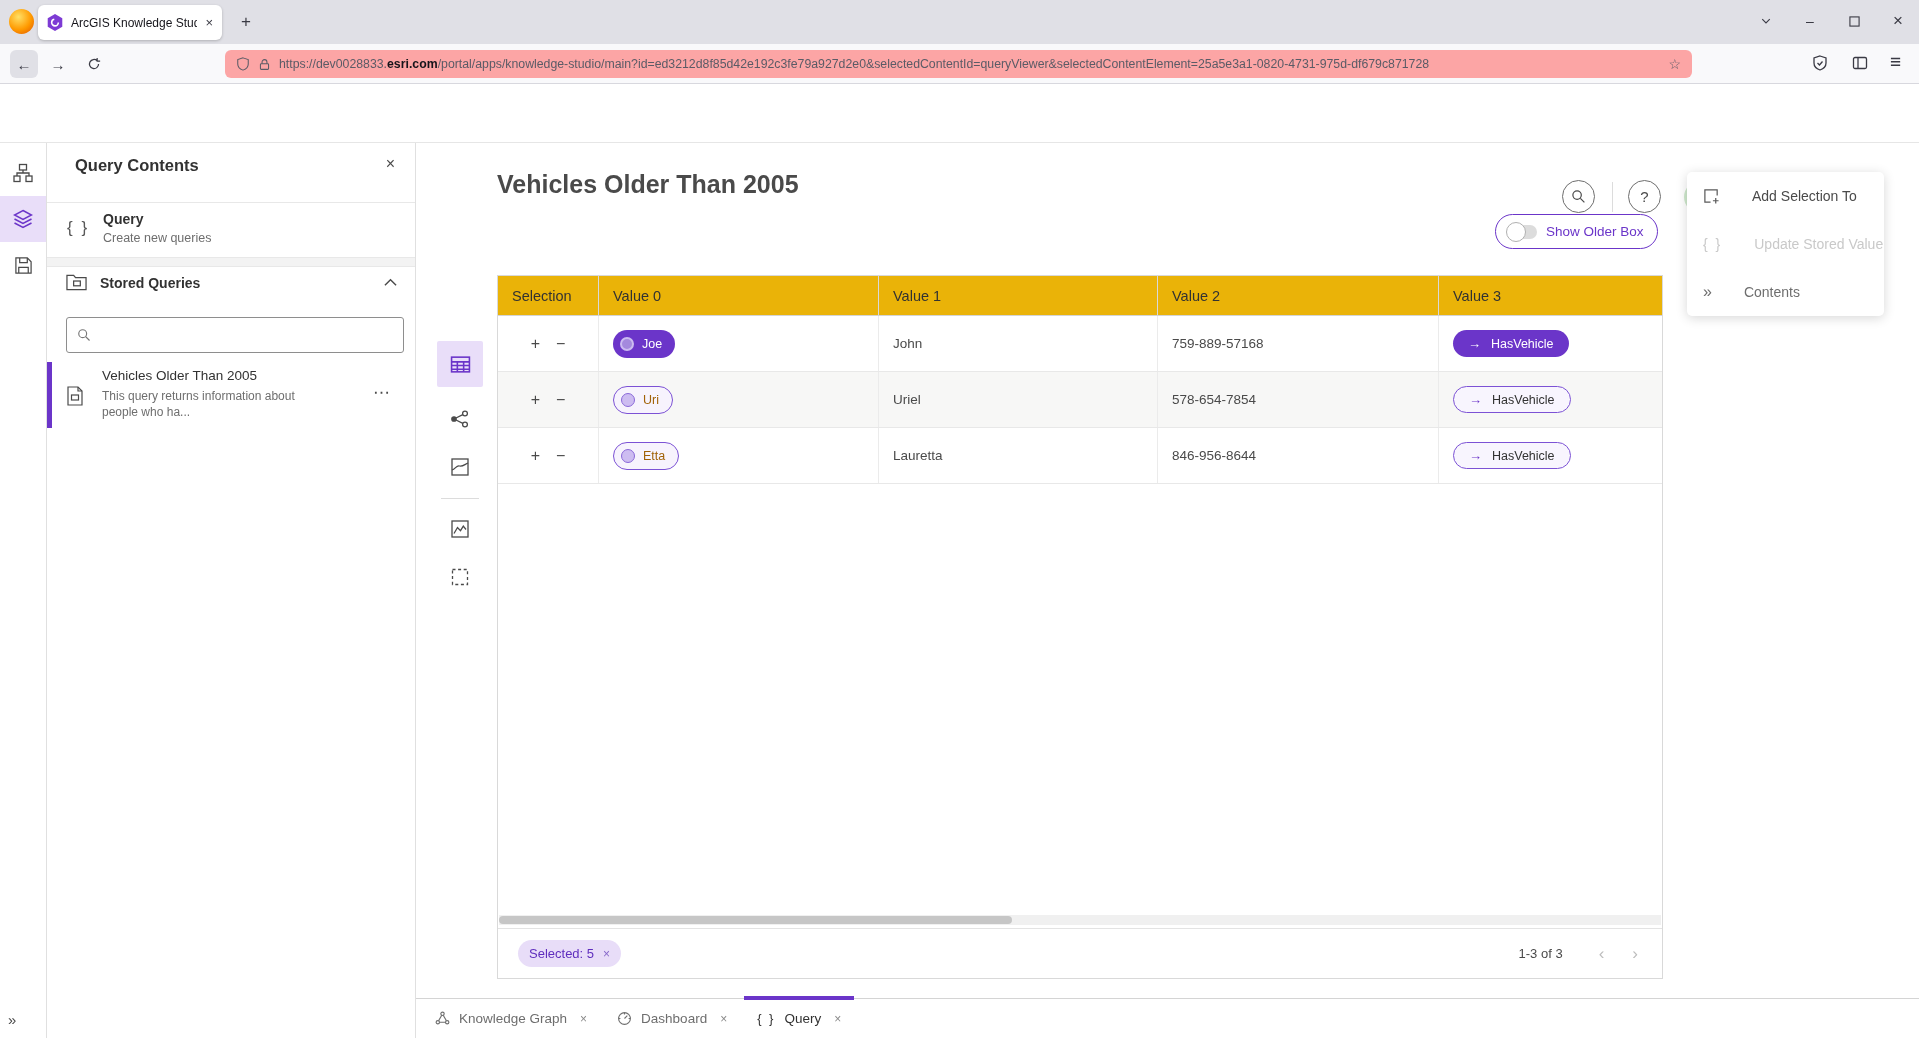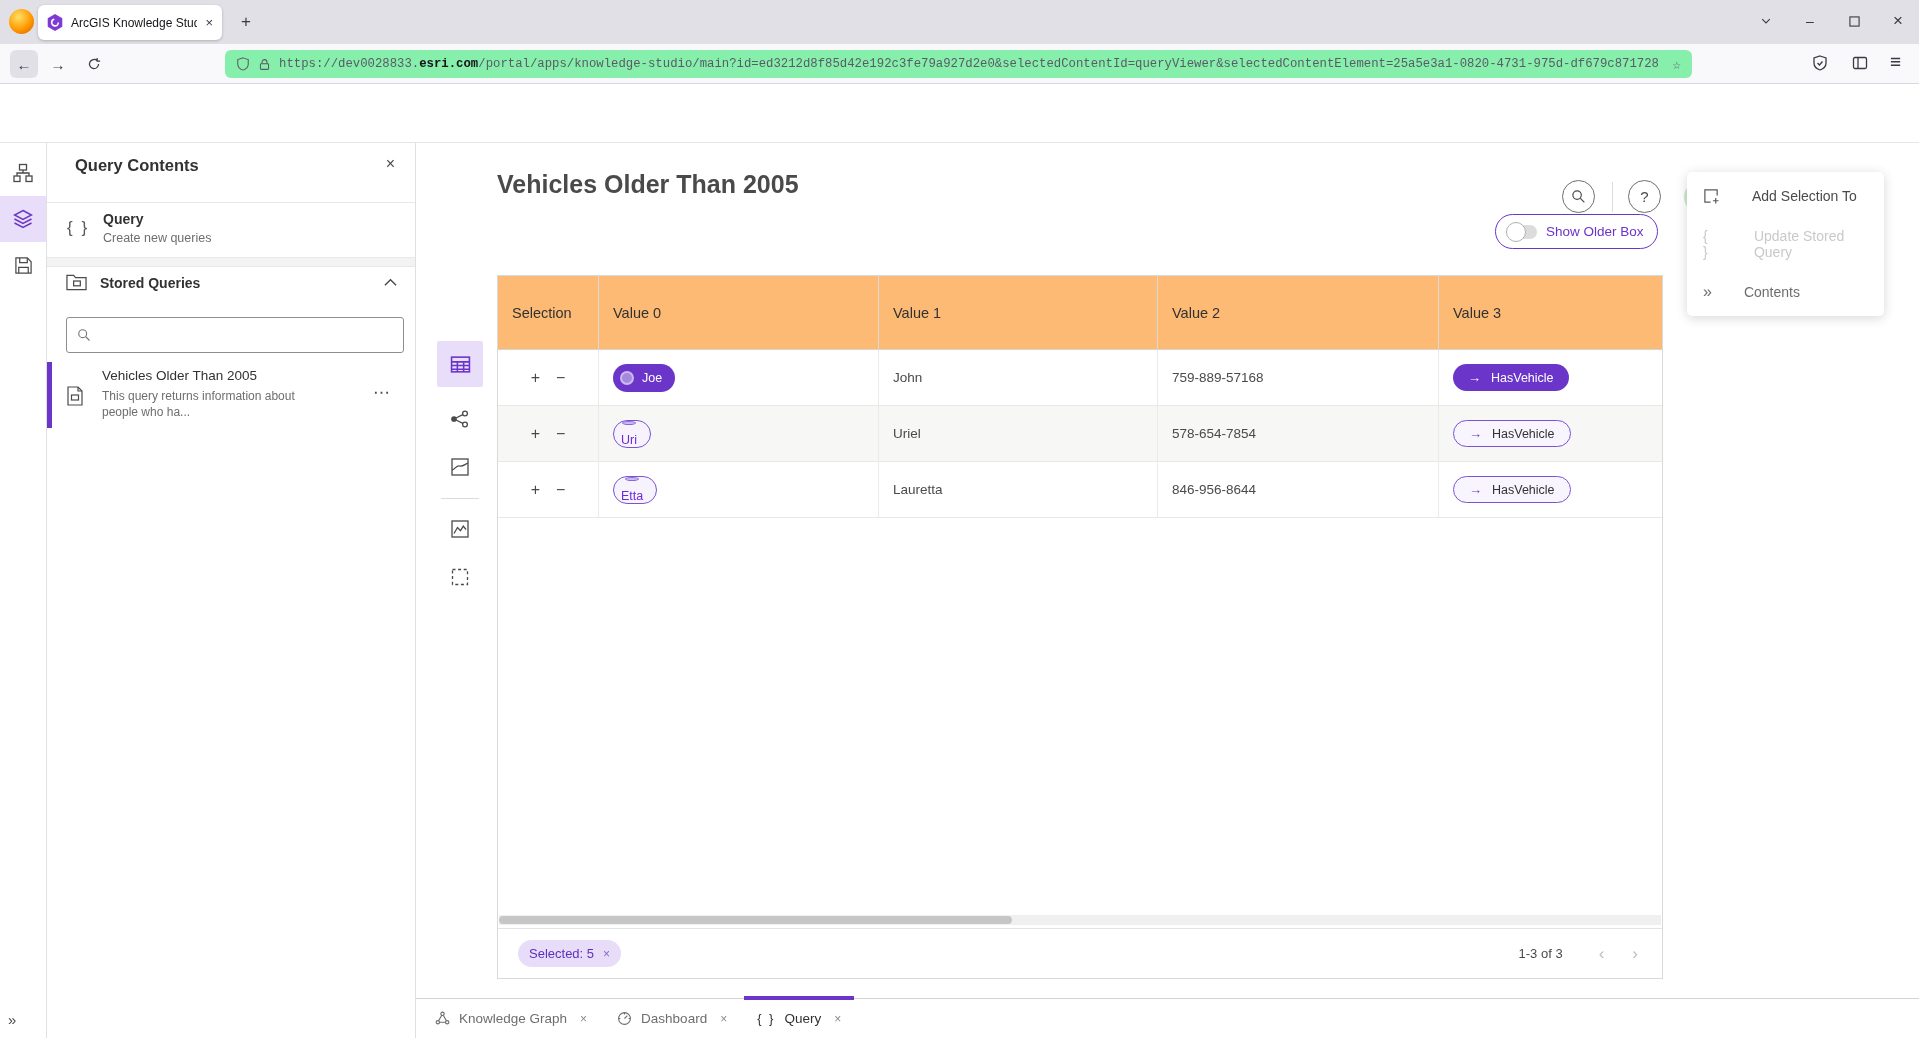--- a/index.html
+++ b/index.html
@@ -18,22 +18,22 @@
   .newtab-btn { position:absolute; left:233px; top:9px; width:26px; height:26px; display:flex; align-items:center;
                 justify-content:center; font-size:17px; color:#3a3a44; }
   .win-controls { position:absolute; right:6px; top:6px; display:flex; gap:14px; align-items:center; }
   .win-btn { width:30px; height:30px; display:flex; align-items:center; justify-content:center; color:#3a3a44; font-size:14px; }
 
   .navbar { position:absolute; left:0; top:44px; width:100%; height:40px; background:#f9f9fb; border-bottom:1px solid #d8d8de; }
   .nav-btn { position:absolute; top:6px; width:28px; height:28px; border-radius:6px; display:flex; align-items:center;
              justify-content:center; font-size:15px; color:#3a3a44; }
   .nav-back { left:10px; background:#e0e0e6; }
   .nav-fwd { left:44px; } .nav-reload { left:80px; }
-  .urlbar { position:absolute; left:225px; top:6px; width:1467px; height:28px; background:#86efac; border-radius:6px;
-            display:flex; align-items:center; gap:8px; padding:0 11px;font-family:Liberation Mono, monospace; }
+  .urlbar { position:absolute; left:225px; top:6px; width:1467px; height:28px; background:#fca5a5; border-radius:6px;
+            display:flex; align-items:center; gap:8px; padding:0 11px; }
   .url-text { font-size:12.3px; color:#5b5b66; white-space:nowrap; overflow:hidden; flex:1; }
   .url-text b { color:#15141a; font-weight:700; }
   .url-star { font-size:14px; color:#5b5b66; }
   .nav-right-icon { position:absolute; top:11px; }
 
   
   .app-header { position:absolute; left:0; top:84px; width:100%; height:59px; background:#fff; border-bottom:1px solid #e6e6e6; }
   .app-logo { position:absolute; left:23px; top:98px; }
   .app-title { position:absolute; left:71px; top:101px; font-size:19px; font-weight:700; color:#323232; letter-spacing:.2px; }
   .edit-pencil { position:absolute; left:268px; top:103px; }
@@ -94,34 +94,34 @@
   .ctx-braces { font-size:14px; letter-spacing:2px; }
   .ctx-collapse-glyph { font-size:16px; color:#6e6e6e; }
 
   
   .tool { position:absolute; left:437px; width:46px; height:46px; display:flex; align-items:center; justify-content:center; border-radius:2px; }
   .tool.sel { background:#e9def9; }
   .tool-div { position:absolute; left:441px; top:498px; width:38px; height:1px; background:#dcdcdc; }
 
   
   .card { position:absolute; left:497px; top:275px; width:1166px; height:704px; border:1px solid #d9d9d9; background:#fff; }
-  .thead { display:grid; grid-template-columns:101px 280px 279px 281px 1fr; height:74px; background:#fdba74; border-bottom:1px solid #d4d4d4; }
+  .thead { display:grid; grid-template-columns:101px 280px 279px 281px 1fr; height:40px; background:#eab308; border-bottom:1px solid #d4d4d4; }
   .hc { display:flex; align-items:center; padding-left:14px; font-size:14.5px; color:#323232; border-right:1px solid #d9d9d9; }
   .hc:last-child { border-right:none; }
   .trow { display:grid; grid-template-columns:101px 280px 279px 281px 1fr; height:56px; background:#fff; border-bottom:1px solid #e8e8e8; }
   .trow.alt { background:#f7f7f6; }
   .tcell { display:flex; align-items:center; padding-left:14px; font-size:13.5px; color:#4a4a4a; border-right:1px solid #ebebeb; }
   .tcell:last-child { border-right:none; }
   .c-sel { justify-content:center; gap:16px; padding-left:0; }
   .sel-btn { font-size:16px; color:#4a4a4a; cursor:default; }
 
   .pill { display:inline-flex; align-items:center; height:28px; border-radius:15px; font-size:12.5px; white-space:nowrap; }
   .pill-entity { gap:8px; padding:0 13px 0 7px; }
   .pill-entity.filled { background:#6b35c9; color:#fff; }
-  .pill-entity.outline { background:#f7f3fd; border:1px solid #7c52d5; color:#6d28d9;flex-direction:column; }
+  .pill-entity.outline { background:#f7f3fd; border:1px solid #7c52d5; color:#a16207; }
   .pill-circle { width:14px; height:14px; border-radius:50%; }
   .filled .pill-circle { background:#a489dd; border:2px solid #cbbaf0; }
   .outline .pill-circle { background:#cdbcf1; border:1.5px solid #8a68d9; }
   .pill-rel { gap:10px; padding:0 15px; height:27px; }
   .pill-rel.filled { background:#6b35c9; color:#fff; }
   .pill-rel.outline { background:#f8f5fe; border:1px solid #7c52d5; color:#323232; }
   .pill-arrow { font-size:13px; }
   .pill-rel.outline .pill-arrow { color:#6b35c9; }
 
   .hscroll { position:absolute; left:1px; right:1px; top:639px; height:10px; background:#f0f0f0; }
@@ -352,21 +352,21 @@
       <svg width="17" height="17" viewBox="0 0 18 18">
         <g fill="none" stroke="#5a5a5a" stroke-width="1.3">
             <path d="M15 8V2H2v13h6"></path>
             <path d="M13.5 10.5v6M10.5 13.5h6"></path>
           </g>
         </svg>
       <span>Add Selection To</span>
     </div>
     <div class="ctx-item disabled">
       <span class="ctx-braces">{ }</span>
-      <span>Update Stored Query</span>
+      <span>Update Stored Value</span>
     </div>
     <div class="ctx-item gray">
       <span class="ctx-collapse-glyph">»</span>
       <span>Contents</span>
     </div>
   </div>
 
   <div class="tool sel" style="top:341px;">
     <svg width="21" height="21" viewBox="0 0 20 20">
       <g fill="none" stroke="#6b35c9" stroke-width="1.5">

